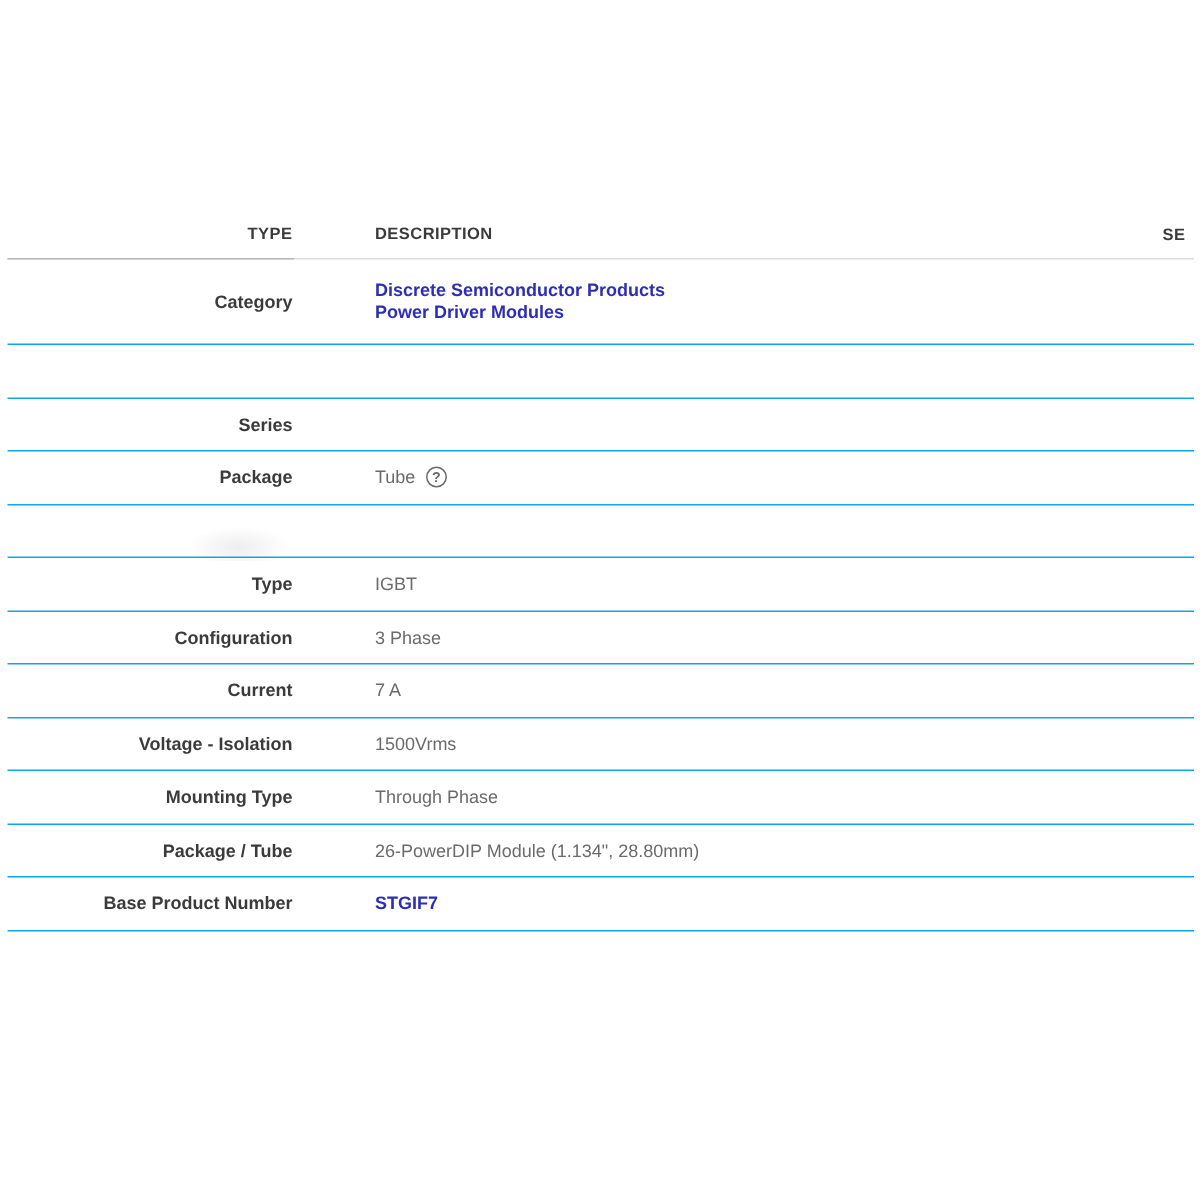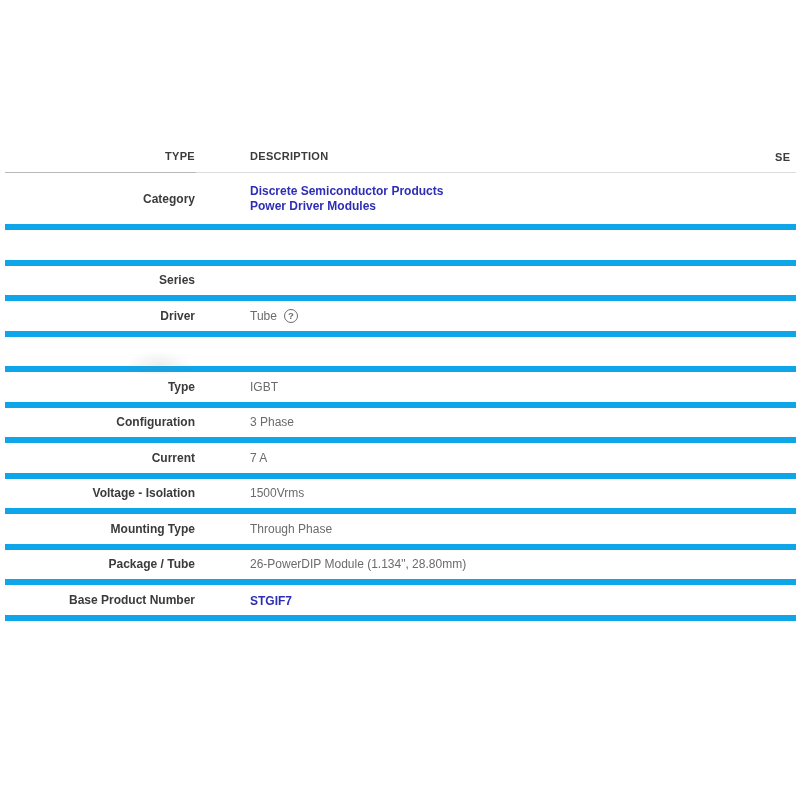--- a/index.html
+++ b/index.html
@@ -51,21 +51,21 @@
     width: 15px;
     overflow: hidden;
     white-space: nowrap;
     display: flex;
     align-items: center;
   }
   .row {
     display: flex;
     align-items: center;
     height: 35.5px;
-    border-bottom: 6px solid #0ea5e9;
+    border-bottom: 1px solid #0ea5e9;
   }
   .row.tall { height: 57px; }
   .label-text {
     font-size: 12px;
     font-weight: bold;
     color: #3b3b3b;
   }
   .value-text {
     font-size: 12px;
     font-weight: normal;
@@ -127,21 +127,21 @@
   <div class="row">
     <div class="col-label"></div>
     <div class="col-value"></div>
   </div>
 
   <div class="row">
     <div class="col-label label-text">Series</div>
   </div>
 
   <div class="row">
-    <div class="col-label label-text">Driver</div>
+    <div class="col-label label-text">Package</div>
     <div class="col-value value-with-icon">
       <span class="value-text">Tube</span>
       <span class="help-icon">?</span>
     </div>
   </div>
 
   <div class="row">
     <div class="col-label"></div>
     <div class="col-value"></div>
   </div>

